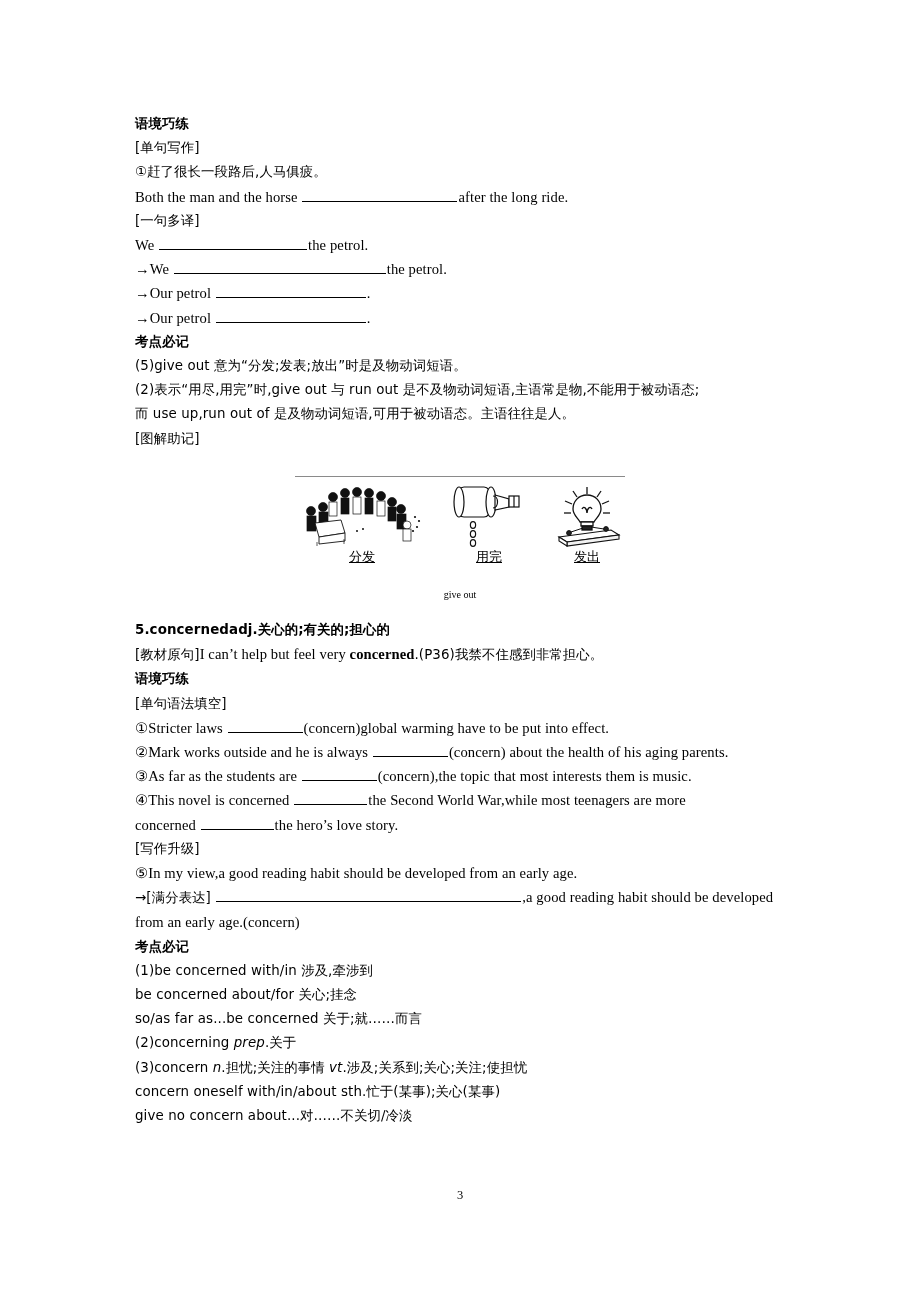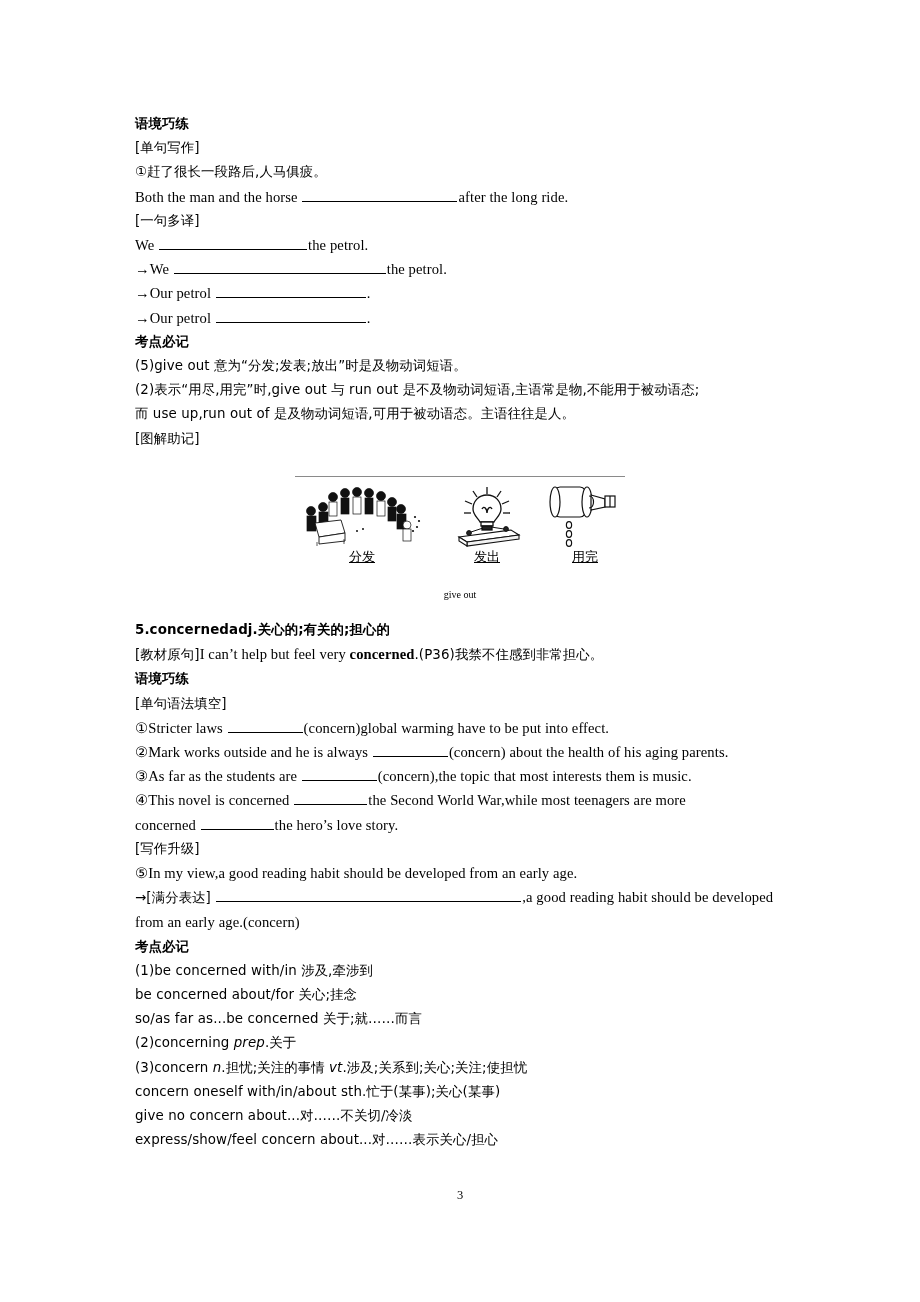--- a/index.html
+++ b/index.html
@@ -182,20 +182,44 @@
             <circle cx="120" cy="40" r="1.1" fill="#111" stroke="none"></circle>
             <circle cx="116" cy="44" r="1.1" fill="#111" stroke="none"></circle>
             <circle cx="60" cy="44" r="1" fill="#111" stroke="none"></circle>
             <circle cx="66" cy="42" r="1" fill="#111" stroke="none"></circle>
           </g>
         </svg>
         <span class="fig-label">分发</span>
       </div>
 
       <div class="fig-cell">
+        <svg width="76" height="64" viewBox="0 0 76 64">
+          <g stroke="#111" fill="#fff" stroke-width="1.2">
+
+            <rect x="6" y="4" width="34" height="30" rx="7" ry="10"></rect>
+            <ellipse cx="40" cy="19" rx="5" ry="15"></ellipse>
+            <ellipse cx="8" cy="19" rx="5" ry="15" fill="#fff"></ellipse>
+
+            <path d="M44 12 L58 16 L58 24 L44 27 Z"></path>
+            <rect x="58" y="13" width="10" height="11"></rect>
+            <line x1="63" y1="13" x2="63" y2="24"></line>
+
+            <path d="M42 13 C48 13 48 25 42 25" fill="none"></path>
+          </g>
+
+          <g fill="none" stroke="#111" stroke-width="1.2">
+            <ellipse cx="22" cy="42" rx="2.6" ry="3.4"></ellipse>
+            <ellipse cx="22" cy="51" rx="2.6" ry="3.4"></ellipse>
+            <ellipse cx="22" cy="60" rx="2.6" ry="3.4"></ellipse>
+          </g>
+        </svg>
+        <span class="fig-label">用完</span>
+      </div>
+
+      <div class="fig-cell">
         <svg width="72" height="62" viewBox="0 0 72 62">
           <g stroke="#111" fill="none" stroke-width="1.3">
 
             <line x1="36" y1="2" x2="36" y2="9"></line>
             <line x1="22" y1="6" x2="26" y2="12"></line>
             <line x1="50" y1="6" x2="46" y2="12"></line>
             <line x1="14" y1="16" x2="21" y2="19"></line>
             <line x1="58" y1="16" x2="51" y2="19"></line>
             <line x1="13" y1="28" x2="20" y2="28"></line>
             <line x1="59" y1="28" x2="52" y2="28"></line>
@@ -217,44 +241,20 @@
           <g stroke="#111" fill="#222">
             <circle cx="18" cy="48" r="2.4"></circle>
             <circle cx="55" cy="44" r="2.4"></circle>
             <line x1="20" y1="47" x2="32" y2="43" stroke-width="1"></line>
             <line x1="40" y1="42" x2="53" y2="44" stroke-width="1"></line>
           </g>
         </svg>
         <span class="fig-label">发出</span>
       </div>
 
-      <div class="fig-cell">
-        <svg width="76" height="64" viewBox="0 0 76 64">
-          <g stroke="#111" fill="#fff" stroke-width="1.2">
-
-            <rect x="6" y="4" width="34" height="30" rx="7" ry="10"></rect>
-            <ellipse cx="40" cy="19" rx="5" ry="15"></ellipse>
-            <ellipse cx="8" cy="19" rx="5" ry="15" fill="#fff"></ellipse>
-
-            <path d="M44 12 L58 16 L58 24 L44 27 Z"></path>
-            <rect x="58" y="13" width="10" height="11"></rect>
-            <line x1="63" y1="13" x2="63" y2="24"></line>
-
-            <path d="M42 13 C48 13 48 25 42 25" fill="none"></path>
-          </g>
-
-          <g fill="none" stroke="#111" stroke-width="1.2">
-            <ellipse cx="22" cy="42" rx="2.6" ry="3.4"></ellipse>
-            <ellipse cx="22" cy="51" rx="2.6" ry="3.4"></ellipse>
-            <ellipse cx="22" cy="60" rx="2.6" ry="3.4"></ellipse>
-          </g>
-        </svg>
-        <span class="fig-label">用完</span>
-      </div>
-
     </div>
     <div class="fig-caption">give out</div>
   </div>
 
   <div class="content" style="top:618px;">
 
     <div class="ln hdr cnb">5.concernedadj.关心的;有关的;担心的</div>
 
     <div class="ln"><span class="cn">[教材原句]</span><span>I can</span><span>’</span><span>t help but feel very </span><b class="inl">concerned</b><span class="cn">.(P36)我禁不住感到非常担心。</span></div>
 
@@ -279,19 +279,18 @@
 
     <div class="ln cnb">考点必记</div>
 
     <div class="ln cn">(1)be concerned with/in 涉及,牵涉到</div>
     <div class="ln cn">be concerned about/for 关心;挂念</div>
     <div class="ln cn">so/as far as...be concerned 关于;就……而言</div>
     <div class="ln cn"><span>(2)concerning </span><i class="inl">prep</i><span>.关于</span></div>
     <div class="ln cn"><span>(3)concern </span><i class="inl">n</i><span>.担忧;关注的事情 </span><i class="inl">vt</i><span>.涉及;关系到;关心;关注;使担忧</span></div>
     <div class="ln cn">concern oneself with/in/about sth.忙于(某事);关心(某事)</div>
     <div class="ln cn">give no concern about...对……不关切/冷淡</div>
-    <div class="ln cn">express/show/feel concern about...对……表示关心/担心</div>
 
   </div>
 
   <div class="pagenum">3</div>
 
 </div>
 
 </body></html>

